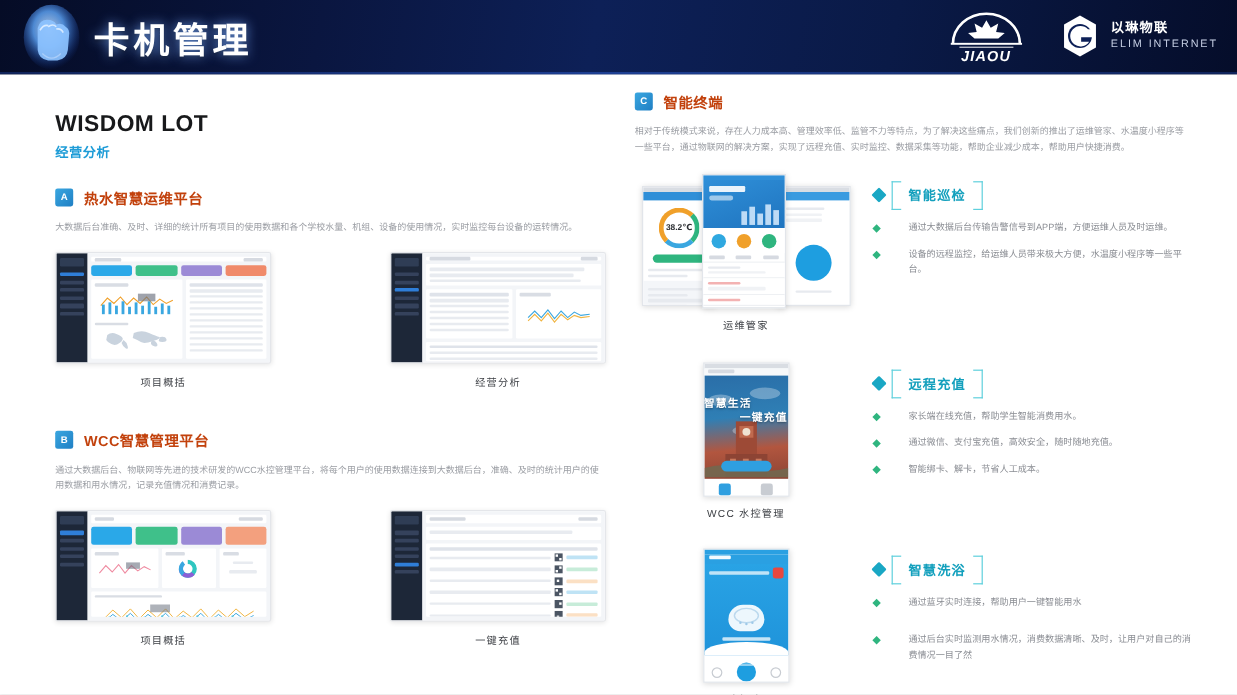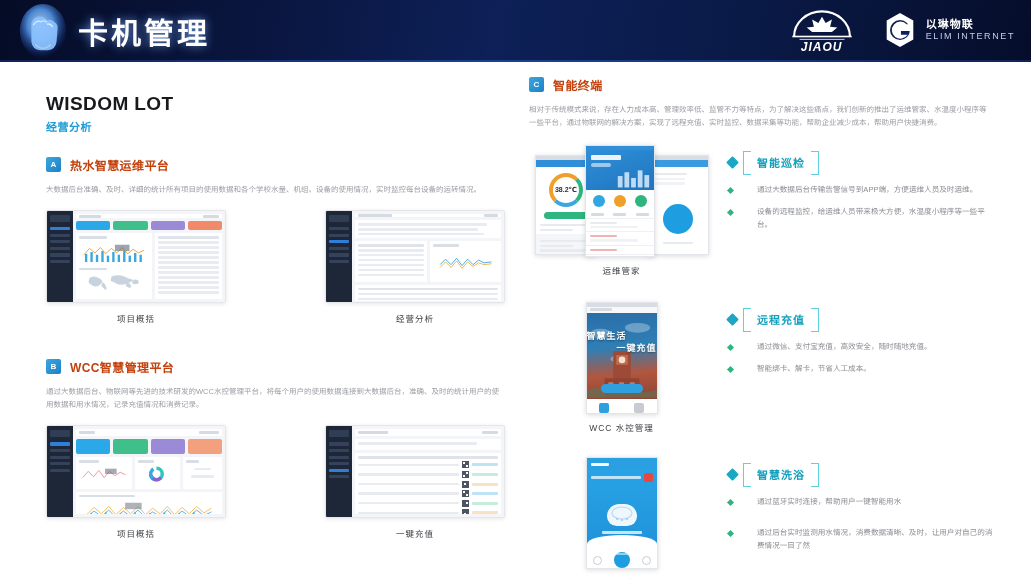--- a/index.html
+++ b/index.html
@@ -648,20 +648,24 @@
         </div>
 
         <div class="feat">
           <div class="feat-head">
             <div class="diamond"></div>
             <div class="feat-label">远程充值</div>
           </div>
           <div class="blist">
             <div class="bitem">
               <div class="bdot"></div>
+              <div class="btext">家长端在线充值，帮助学生智能消费用水。</div>
+            </div>
+            <div class="bitem">
+              <div class="bdot"></div>
               <div class="btext">通过微信、支付宝充值，高效安全，随时随地充值。</div>
             </div>
             <div class="bitem">
               <div class="bdot"></div>
               <div class="btext">智能绑卡、解卡，节省人工成本。</div>
             </div>
           </div>
         </div>
       </div>
 

